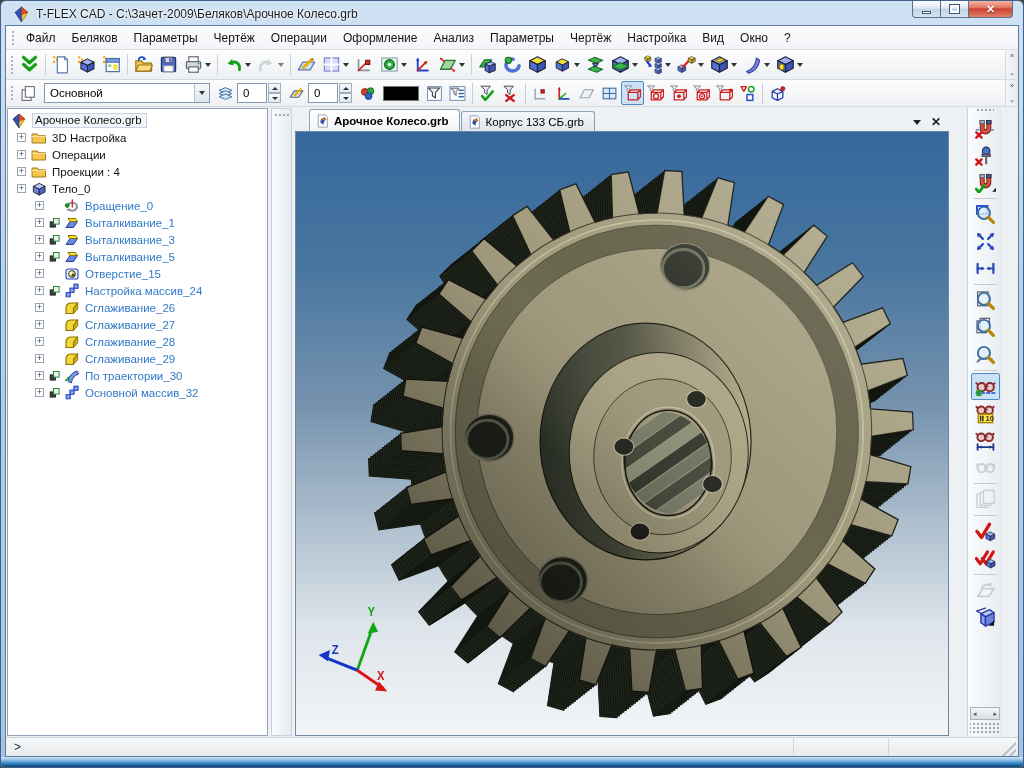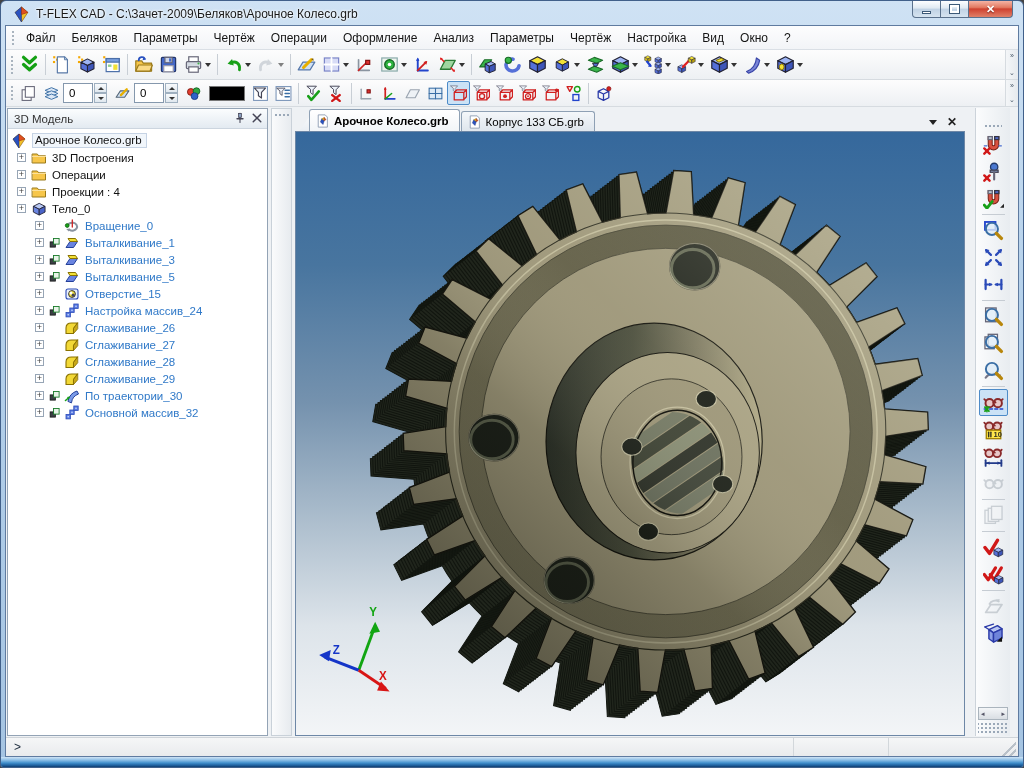--- a/index.html
+++ b/index.html
@@ -77,22 +77,22 @@
     border-radius:3px 3px 0 0;background:linear-gradient(#f4f7fa,#dfe6ed);font-size:11.5px;margin-right:1px;position:relative;}
   .tab.active{background:linear-gradient(#ffffff,#f2f5f8);font-weight:bold;height:22px;z-index:2;}
   .tab svg{width:14px;height:14px;}
   .tab-extras{margin-left:auto;display:flex;gap:10px;align-items:center;padding:0 8px 4px 0;color:#222;}
   .tab-dd{width:0;height:0;border-left:4px solid transparent;border-right:4px solid transparent;border-top:5px solid #222;}
   .tab-x{font-size:12px;font-weight:bold;line-height:10px;}
   .viewport{flex:1;border:1px solid #6d87a6;min-height:0;position:relative;
     background:linear-gradient(180deg,#35689c 0%,#48759f 22%,#7592ae 45%,#aebfce 65%,#dde4ea 82%,#f3f5f7 100%);}
   .viewport svg{position:absolute;inset:0;width:100%;height:100%;}
   
-  .right-toolbar{width:35px;flex:none;margin:1px 8px;background:linear-gradient(90deg,#fbfcfd,#e8ecf0);border-left:1px solid #ccd3da;
-    display:flex;flex-direction:column;align-items:center;padding-top:16px;}
+  .right-toolbar{width:35px;flex:none;margin:1px 16px;background:linear-gradient(90deg,#fbfcfd,#e8ecf0);border-left:1px solid #ccd3da;
+    display:flex;flex-direction:column;align-items:center;padding-top:0;}
   .rt-grip{width:18px;height:5px;margin-bottom:2px;background-image:radial-gradient(#9aa8b8 1px,transparent 1.1px);background-size:4px 4px;flex:none;}
   .rtbtn{width:29px;height:27px;display:flex;align-items:center;justify-content:center;border:1px solid transparent;border-radius:2px;flex:none;}
   .rtbtn svg{width:21px;height:21px;}
   .rtbtn.active-tool{border:1px solid #4d8bc8;background:#cbe2f6;}
   .rtbtn.disabled{opacity:.55;}
   .rt-sep{width:23px;height:1px;background:#c6ccd3;margin:2px 0;flex:none;}
   .rt-bottom{margin-top:auto;width:100%;padding:2px;}
   .rt-scroll{width:100%;height:13px;border:1px solid #aab4bd;background:linear-gradient(#f4f6f8,#d9dee3);
     display:flex;align-items:center;justify-content:space-between;font-size:7px;color:#556;padding:0 2px;}
   .rt-gripdots{height:12px;background-image:radial-gradient(#9aa8b8 1px,transparent 1.1px);background-size:4px 4px;background-position:right bottom;margin-top:2px;}
@@ -470,20 +470,26 @@
         </span>
     </div>
     <div class="toolbar tb2">
       <span class="grip"></span>
       <span class="tbtn">
           <svg viewBox="0 0 16 16" xmlns="http://www.w3.org/2000/svg">
             <rect x="2" y="4.5" width="8.5" height="10" fill="#fff" stroke="#667"></rect>
             <rect x="5" y="1.5" width="8.5" height="10" fill="#fff" stroke="#667"></rect>
           </svg>
         </span>
+      <div class="combo">
+        <span>Основной</span>
+        <span class="combo-arrow">
+            <i></i>
+          </span>
+      </div>
       <span class="tbtn">
           <svg viewBox="0 0 16 16" xmlns="http://www.w3.org/2000/svg">
             <polygon points="2,5 8,2.5 14,5 8,7.5" fill="#dbe7f5" stroke="#3a6ea5" stroke-width="0.9" stroke-linejoin="round"></polygon>
             <polygon points="2,8 8,5.5 14,8 8,10.5" fill="#dbe7f5" stroke="#3a6ea5" stroke-width="0.9" stroke-linejoin="round"></polygon>
             <polygon points="2,11 8,8.5 14,11 8,13.5" fill="#dbe7f5" stroke="#3a6ea5" stroke-width="0.9" stroke-linejoin="round"></polygon>
           </svg>
         </span>
       <span class="spinbox">0</span>
       <span class="spincol">
           <span class="up">
@@ -678,55 +684,40 @@
             </span>
           </span>
         </span>
       <span class="tb-overflow">
           <span>»</span>
           <span>⌄</span>
         </span>
     </div>
     <div class="main">
       <div class="left-panel">
-        <div class="panel-header">
-          <span>3D Модель</span>
-          <span class="panel-tools">
-            <span><svg viewBox="0 0 16 16" xmlns="http://www.w3.org/2000/svg">
-                  <line x1="8" y1="2" x2="8" y2="9" stroke="#445" stroke-width="1.8" stroke-linecap="round"></line>
-                  <line x1="4" y1="9" x2="12" y2="9" stroke="#445" stroke-width="1.8" stroke-linecap="round"></line>
-                  <line x1="8" y1="9" x2="8" y2="14" stroke="#445" stroke-width="1.4" stroke-linecap="round"></line>
-                  <rect x="6" y="2" width="4" height="5" fill="#8aa0c0" stroke="#445"></rect>
-                </svg></span>
-            <span><svg viewBox="0 0 16 16" xmlns="http://www.w3.org/2000/svg">
-                  <line x1="3" y1="3" x2="13" y2="13" stroke="#445" stroke-width="2" stroke-linecap="round"></line>
-                  <line x1="13" y1="3" x2="3" y2="13" stroke="#445" stroke-width="2" stroke-linecap="round"></line>
-                </svg></span>
-          </span>
-        </div>
         <div class="tree">
             <div class="trow root-row">
               <span class="ticon">
                 <svg viewBox="0 0 16 16" xmlns="http://www.w3.org/2000/svg">
                   <polygon points="8,1 14,6 8,15 2,6" fill="#f2c028" stroke="#8a5a10" stroke-width="0.6" stroke-linejoin="round"></polygon>
                   <polygon points="8,1 2,6 8,15" fill="#2a52c0" stroke="#1a3280" stroke-width="0.5" stroke-linejoin="round"></polygon>
                   <polygon points="8,1 14,6 8,8" fill="#e05020" stroke="#902810" stroke-width="0.5" stroke-linejoin="round"></polygon>
                 </svg>
               </span>
               <span class="root-label">Арочное Колесо.grb</span>
             </div>
             <div class="trow" style="padding-left: 6px;">
               <span class="expander">+</span>
               <span class="ticon">
                 <svg viewBox="0 0 16 16" xmlns="http://www.w3.org/2000/svg">
                   <path d="M1.5,4 h4.8 l1.4,1.8 h6.8 V13 H1.5 z" fill="#f7c64a" stroke="#9a7a1a" stroke-width="1" fill-rule="evenodd" stroke-linejoin="round" stroke-linecap="round"></path>
                   <path d="M1.5,6.5 h13" fill="none" stroke="#fbe09a" stroke-width="1.2" fill-rule="evenodd" stroke-linejoin="round" stroke-linecap="round"></path>
                 </svg>
               </span>
-              <span>3D Построения</span>
+              <span>3D Настройка</span>
             </div>
             <div class="trow" style="padding-left: 6px;">
               <span class="expander">+</span>
               <span class="ticon">
                 <svg viewBox="0 0 16 16" xmlns="http://www.w3.org/2000/svg">
                   <path d="M1.5,4 h4.8 l1.4,1.8 h6.8 V13 H1.5 z" fill="#f7c64a" stroke="#9a7a1a" stroke-width="1" fill-rule="evenodd" stroke-linejoin="round" stroke-linecap="round"></path>
                   <path d="M1.5,6.5 h13" fill="none" stroke="#fbe09a" stroke-width="1.2" fill-rule="evenodd" stroke-linejoin="round" stroke-linecap="round"></path>
                 </svg>
               </span>
               <span>Операции</span>

